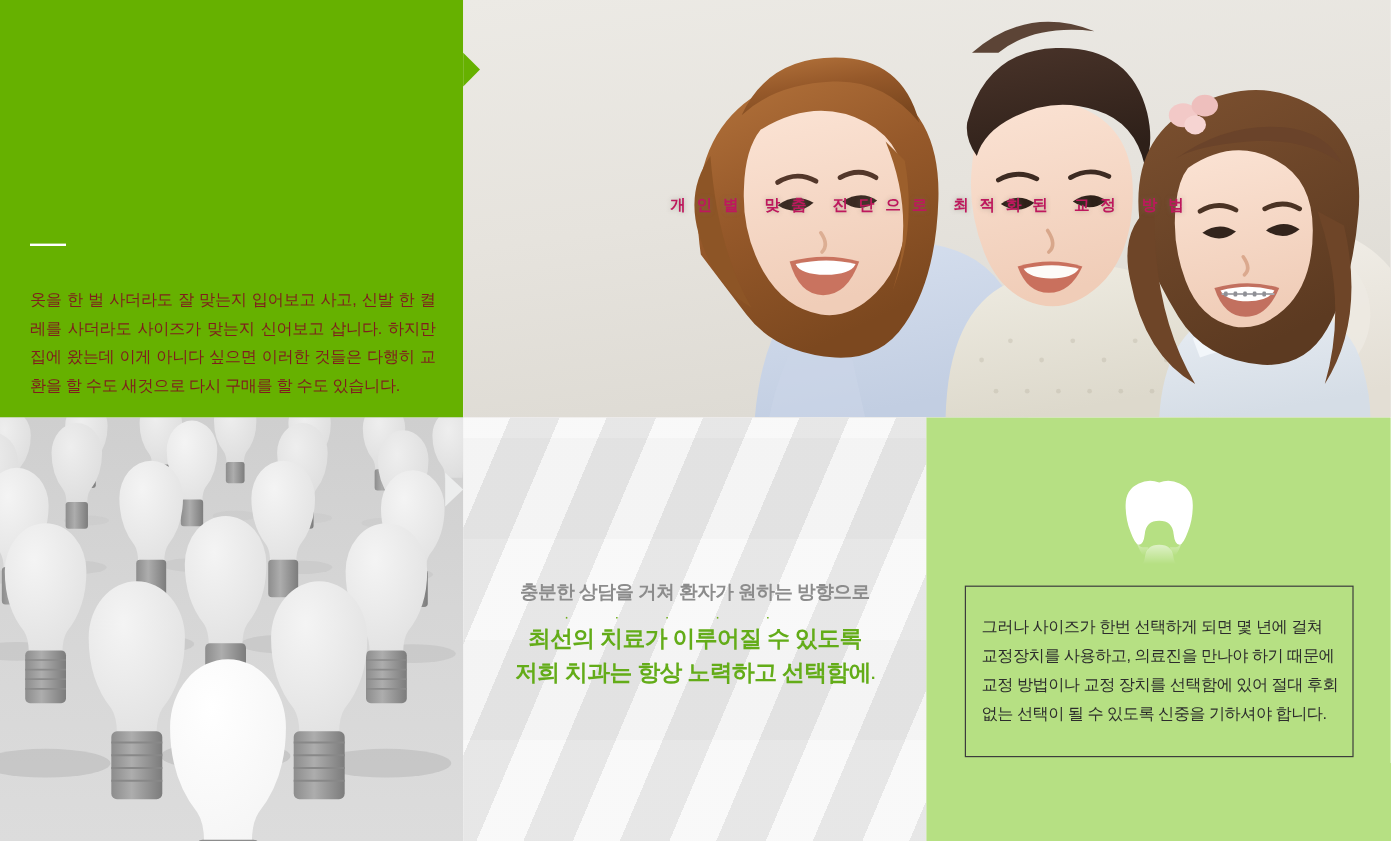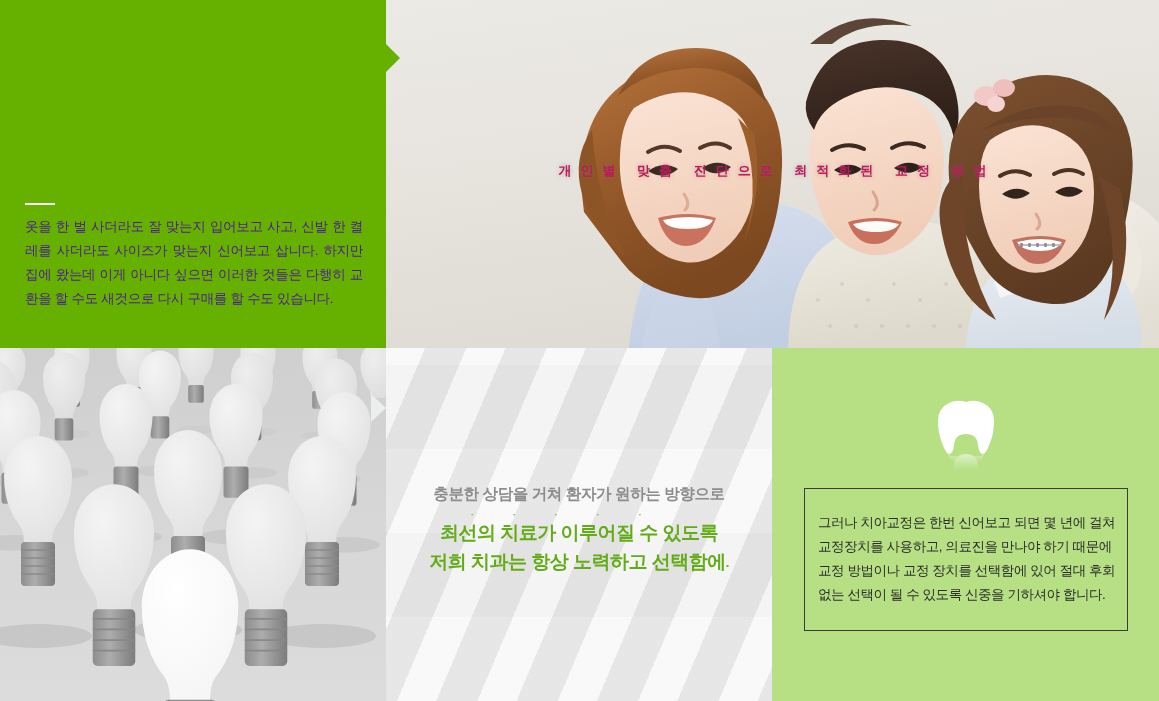--- a/index.html
+++ b/index.html
@@ -49,23 +49,23 @@
     position: absolute;
     left: 25px;
     top: 203px;
     width: 30px;
     height: 2px;
     background: #ffffff;
   }
   .intro-body {
     position: absolute;
     left: 25px;
-    top: 215px;
+    top: 238px;
     width: 338px;
-    color: #4c1d95;
+    color: #7f1d1d;
     font-size: 13.5px;
     line-height: 24px;
     text-align: justify;
     letter-spacing: -0.3px;
   }
   .intro-arrow {
     position: absolute;
     left: 386px;
     top: 44px;
     width: 0; height: 0;
@@ -580,17 +580,17 @@
               <stop offset="100%" stop-color="#ffffff" stop-opacity="0"></stop>
             </linearGradient>
           </defs>
           <path d="M32 4 q-9 -3 -17 1 q-11 5 -11 18 q0 12 4 22 q4 11 7 11 q4 0 5 -9 q1 -11 12 -11 q11 0 12 11 q1 9 5 9 q3 0 7 -11 q4 -10 4 -22 q0 -13 -11 -18 q-8 -4 -17 -1 Z" fill="#ffffff"></path>
           <path d="M18 58 q-3 0 -6 -7 q4 12 7 14 q3 -1 4 -7 Z" fill="url(#toothRefl)"></path>
           <path d="M32 56 q-11 0 -12 11 q-1 5 -3 5 h30 q-2 0 -3 -5 q-1 -11 -12 -11 Z" fill="url(#toothRefl)"></path>
           <path d="M46 58 q3 0 6 -7 q-4 12 -7 14 q-3 -1 -4 -7 Z" fill="url(#toothRefl)"></path>
         </svg>
       </div>
       <div class="notice-box">
-        <div class="notice-text">그러나 치아교정은 한번 신어보고 되면 몇 년에 걸쳐 교정장치를 사용하고, 의료진을 만나야 하기 때문에 교정 방법이나 교정 장치를 선택함에 있어 절대 후회 없는 선택이 될 수 있도록 신중을 기하셔야 합니다.</div>
+        <div class="notice-text">그러나 사이즈가 한번 선택하게 되면 몇 년에 걸쳐 교정장치를 사용하고, 의료진을 만나야 하기 때문에 교정 방법이나 교정 장치를 선택함에 있어 절대 후회 없는 선택이 될 수 있도록 신중을 기하셔야 합니다.</div>
       </div>
     </div>
   </div>
 </div>
 
 </body></html>

